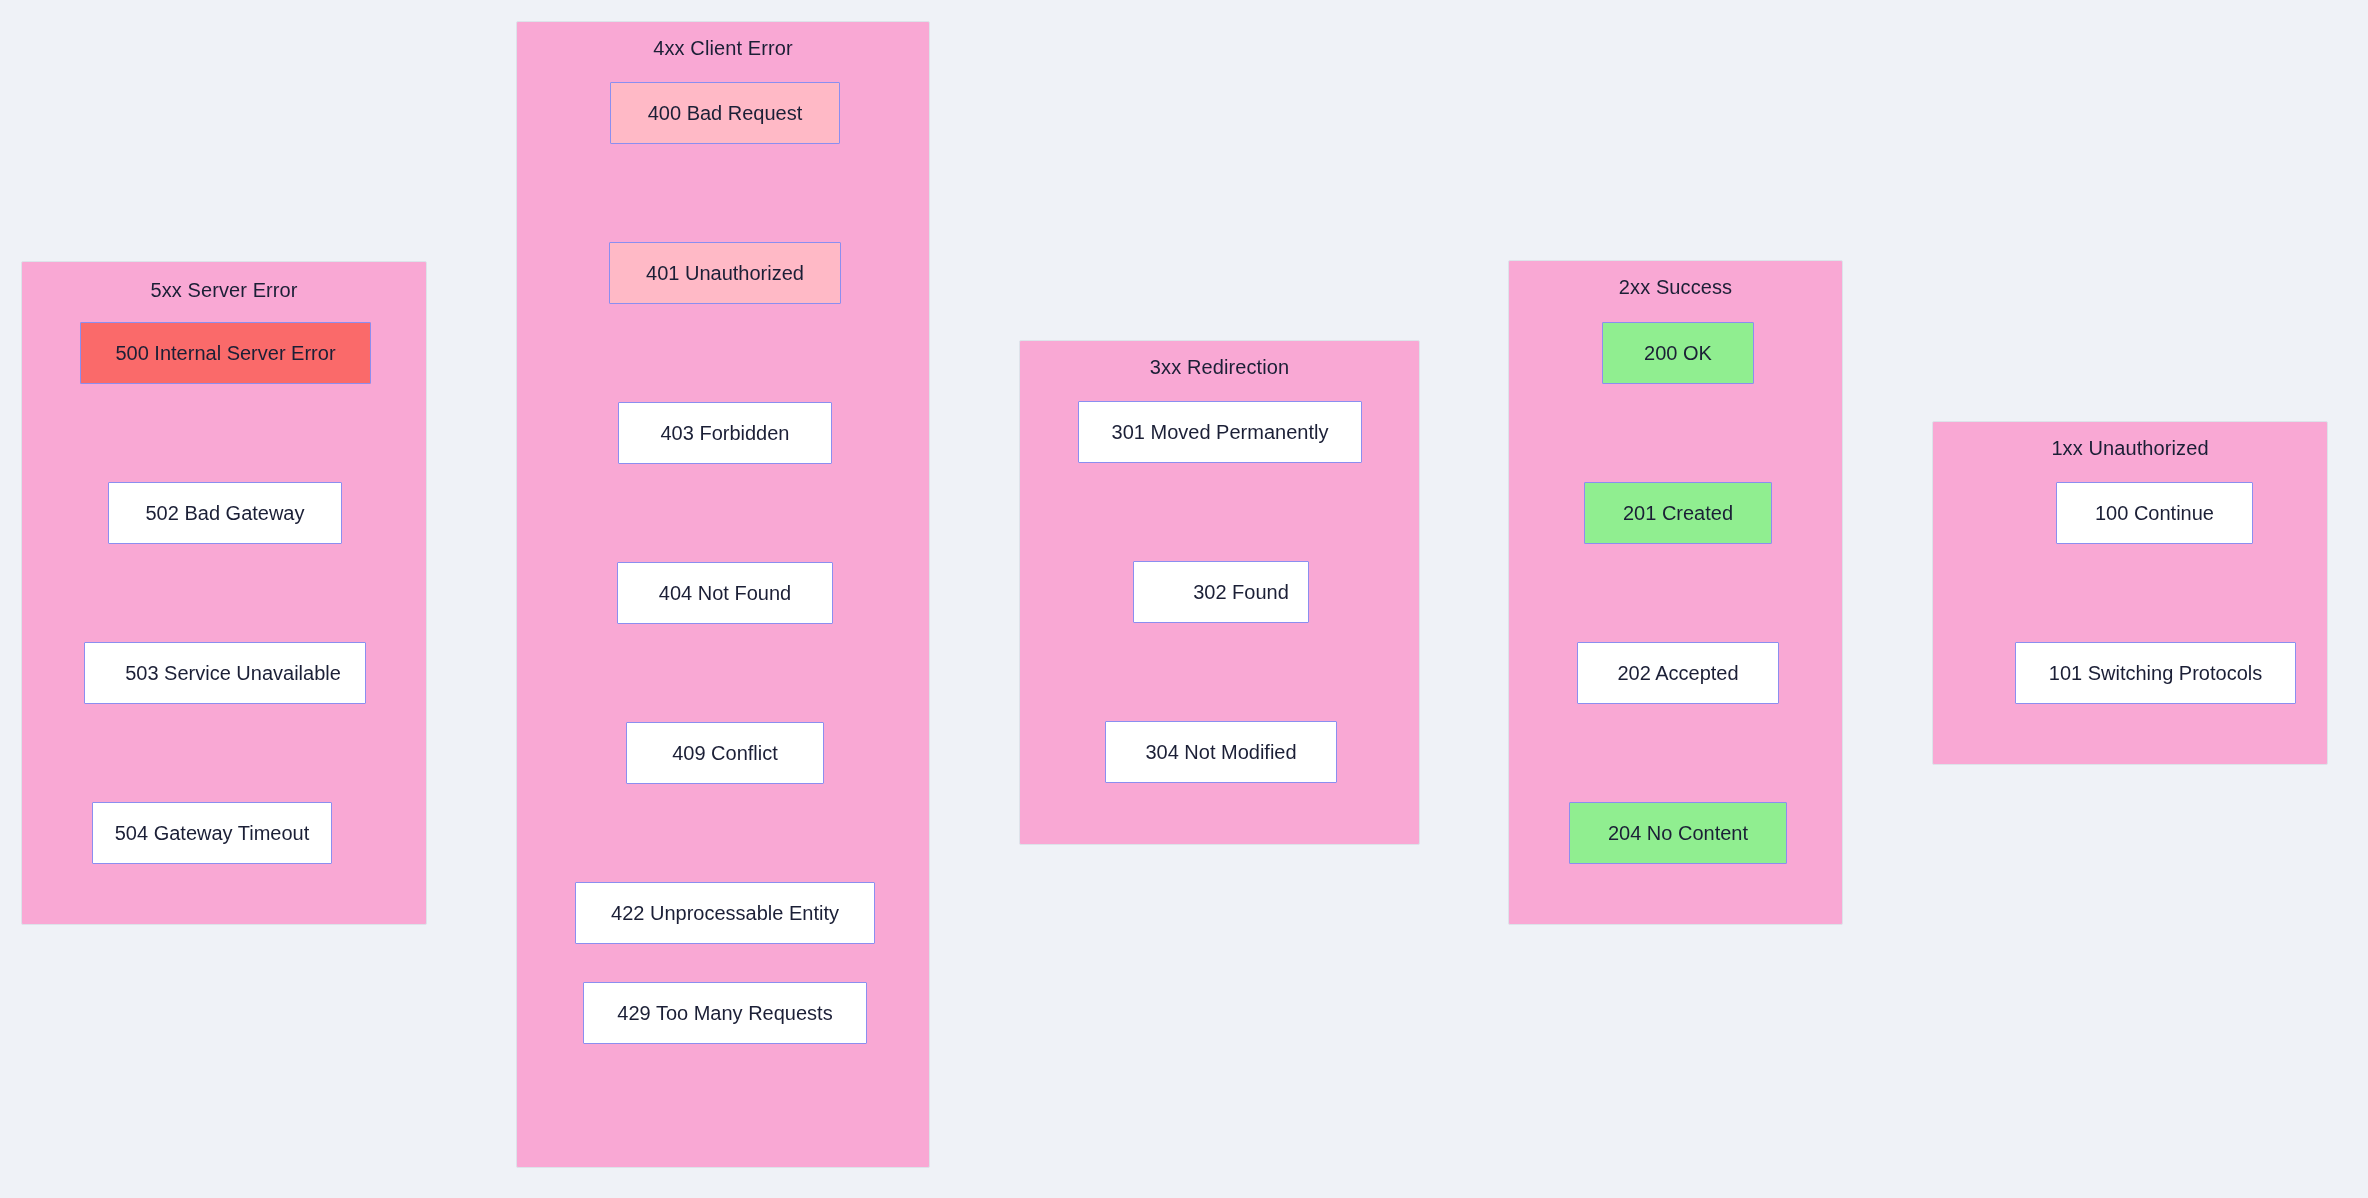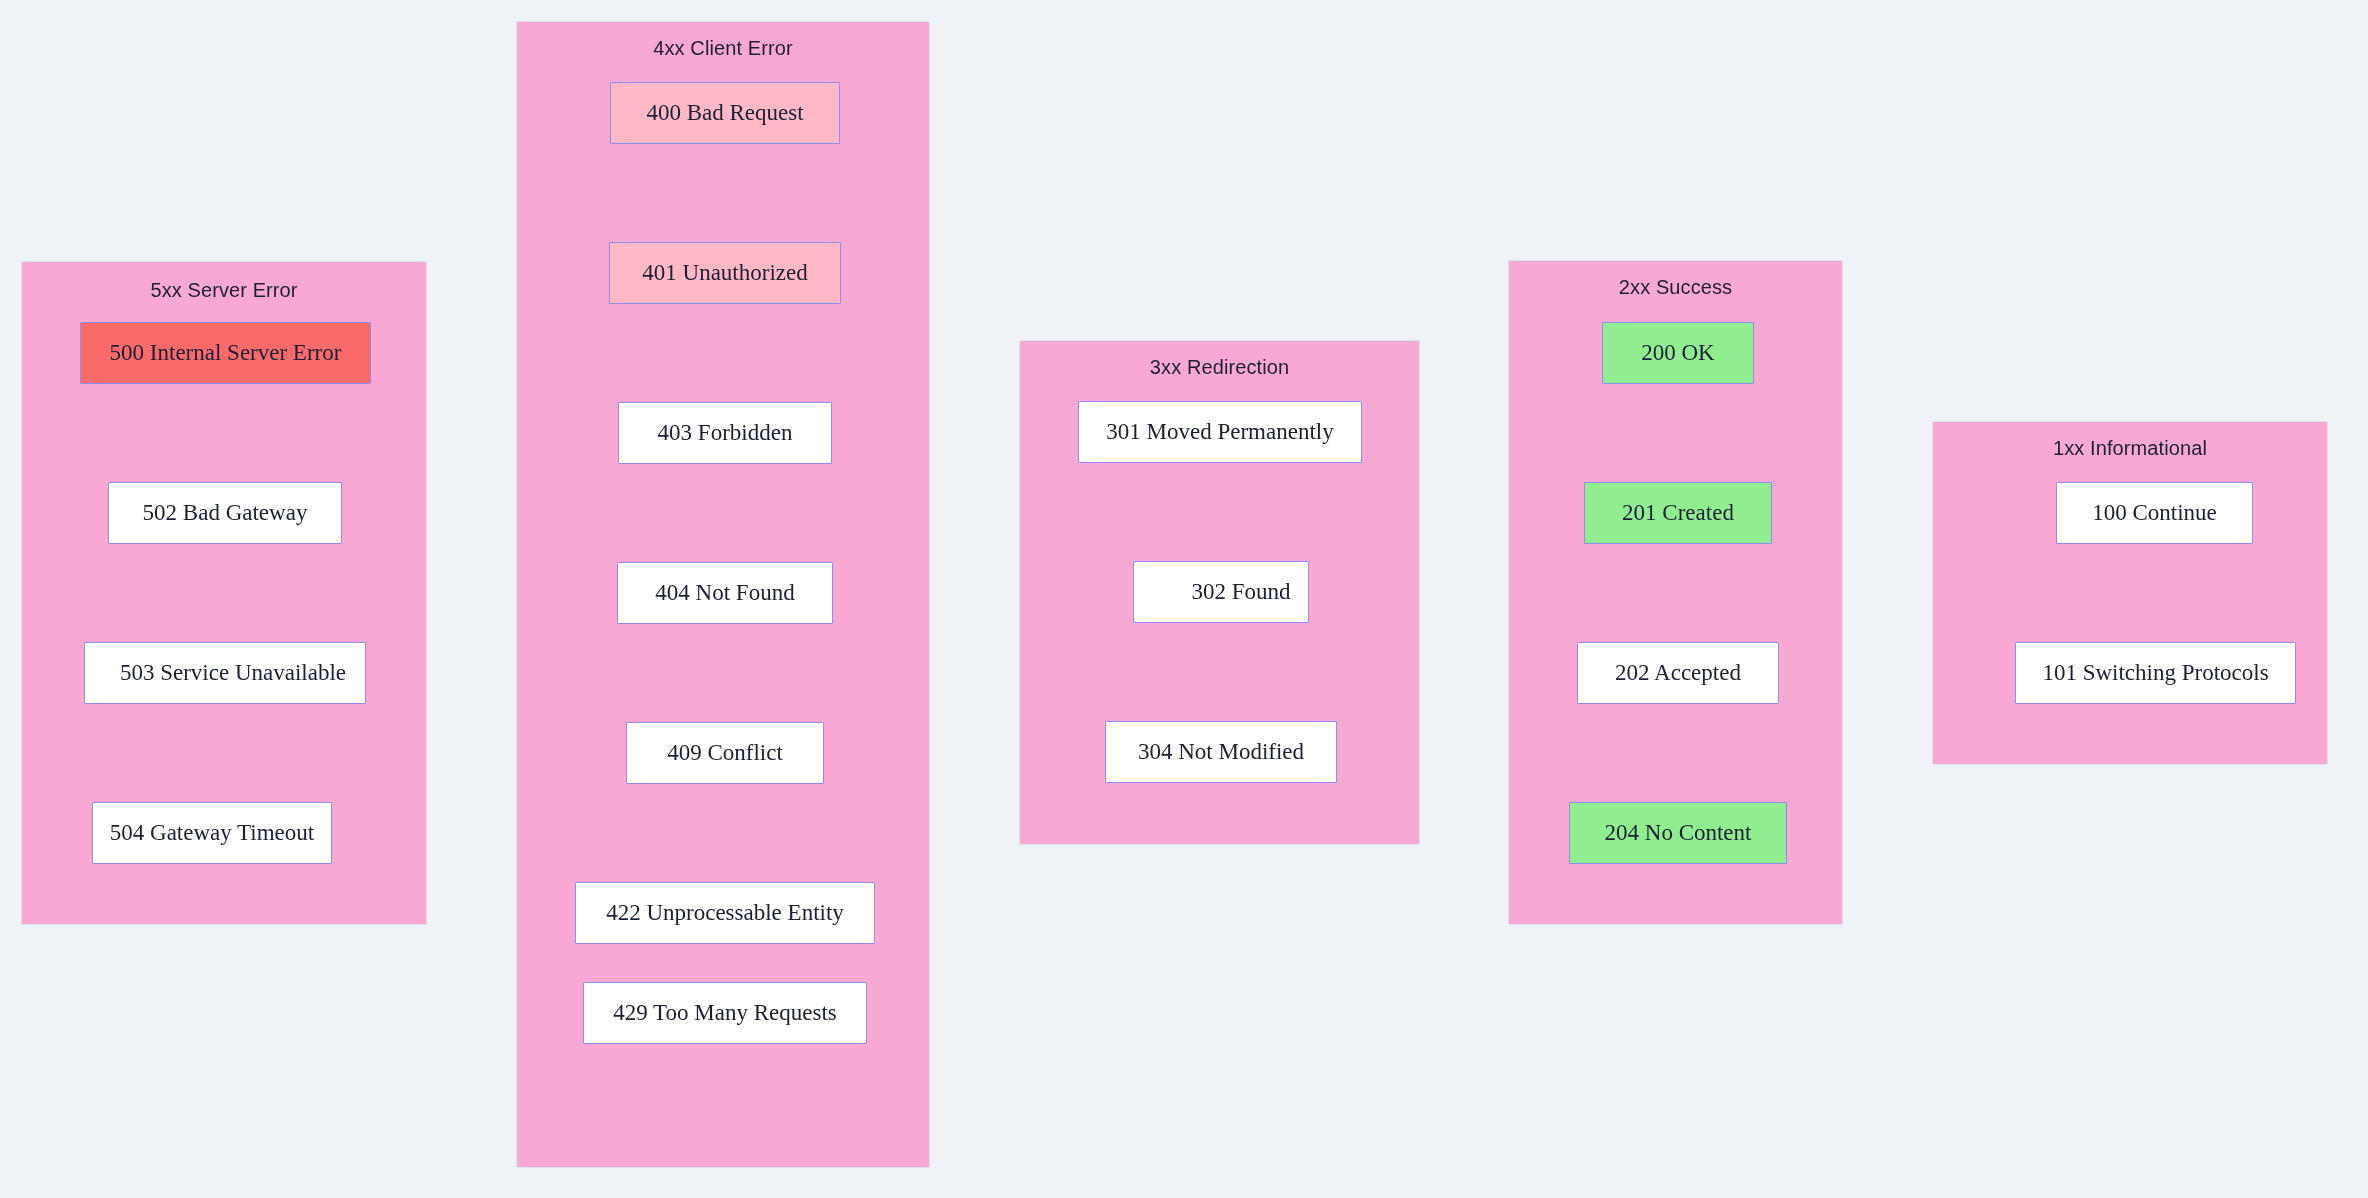--- a/index.html
+++ b/index.html
@@ -47,24 +47,24 @@
 
   
   .node {
     position: absolute;
     box-sizing: border-box;
     border: 1.6px solid #8b8ef0;
     background: #ffffff;
     display: flex;
     align-items: center;
     justify-content: center;
-    font-size: 23px;
+    font-size: 20px;
     line-height: 22px;
     color: #1b1f36;
-    font-family: Liberation Serif, serif;
+    font-family: Liberation Sans, sans-serif;
     white-space: nowrap;
     border-radius: 1px;
   }
 
   .node.fill-red    { background: #fa6a6a; }
   .node.fill-pink   { background: #ffb9c6; }
   .node.fill-green  { background: #90ee90; }
   .node.fill-white  { background: #ffffff; }
 </style>
 </head>
@@ -131,21 +131,21 @@
         <span>201 Created</span>
       </div>
       <div class="node fill-white" style="left: 68px; top: 381px; width: 202px; height: 62px;">
         <span>202 Accepted</span>
       </div>
       <div class="node fill-green" style="left: 60px; top: 541px; width: 218px; height: 62px;">
         <span>204 No Content</span>
       </div>
     </div>
     <div class="group" style="left: 1932px; top: 421px; width: 396px; height: 344px;">
-      <div class="group-title" style="top: 14px;">1xx Informational</div>
+      <div class="group-title" style="top: 14px;">1xx Unauthorized</div>
       <div class="node fill-white" style="left: 123px; top: 60px; width: 197px; height: 62px;">
         <span>100 Continue</span>
       </div>
       <div class="node fill-white" style="left: 82px; top: 220px; width: 281px; height: 62px;">
         <span>101 Switching Protocols</span>
       </div>
     </div>
   </div>
 
 </body></html>

